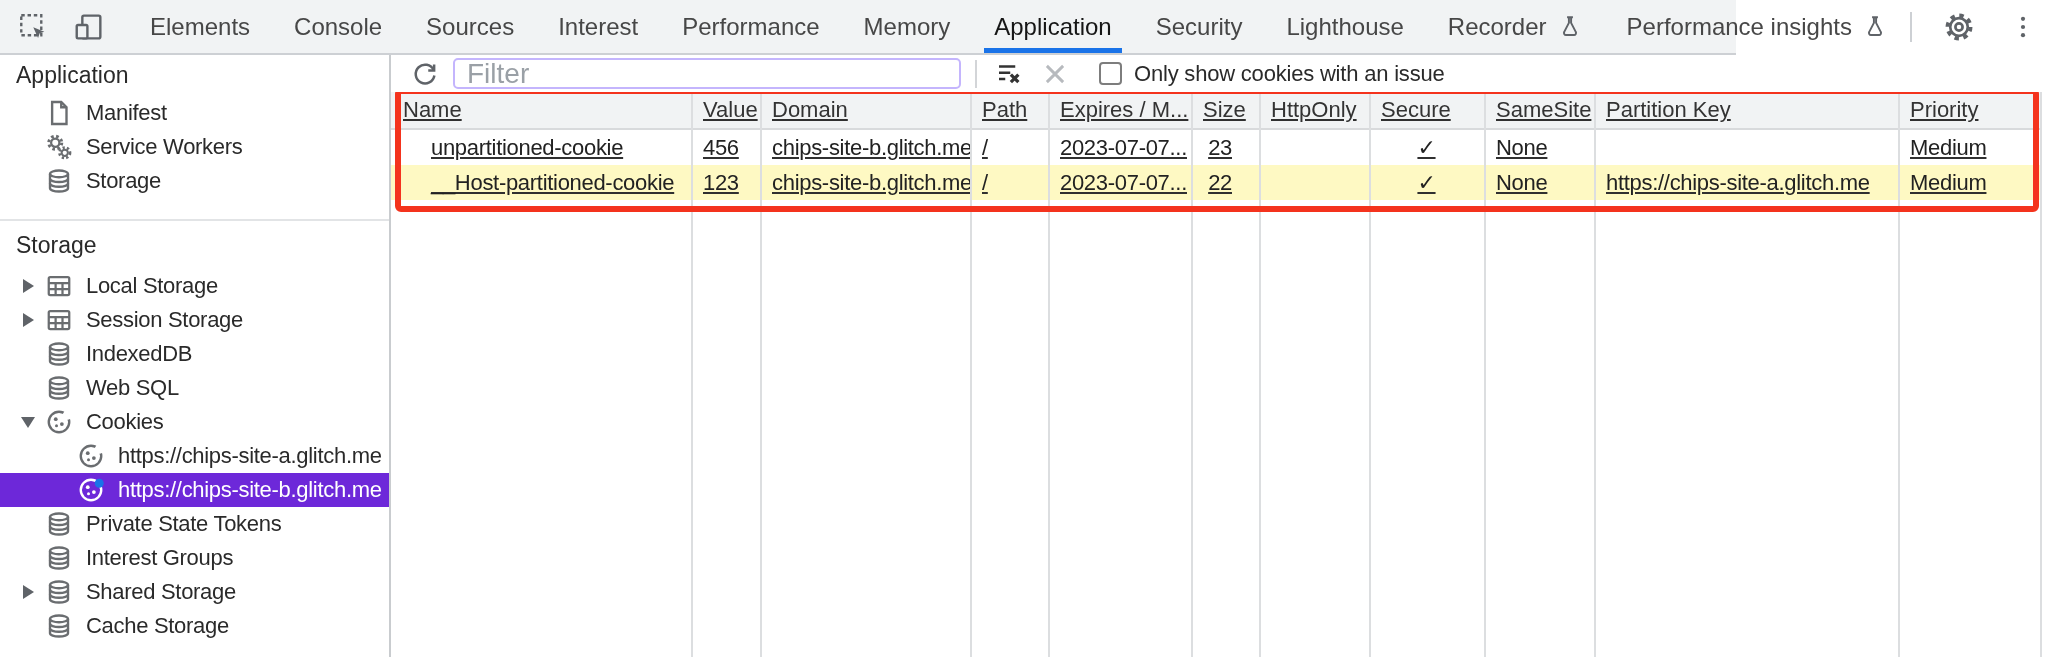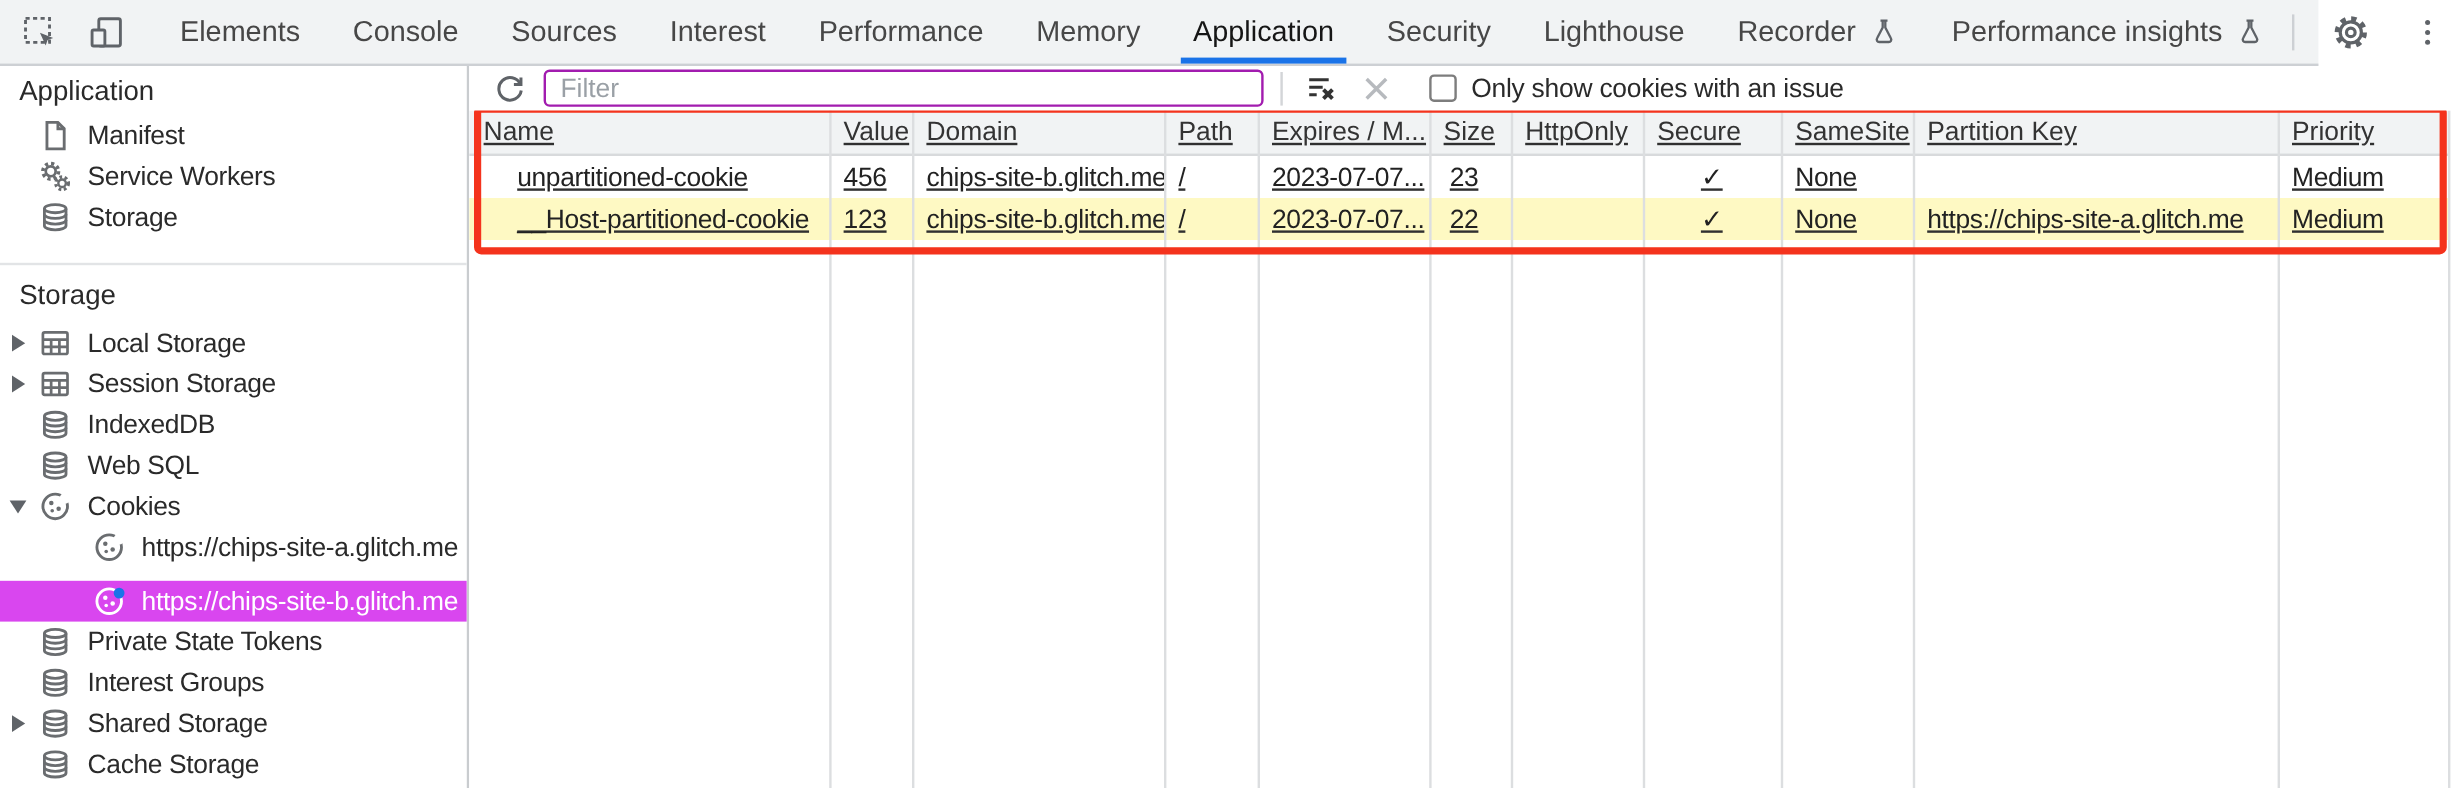--- a/index.html
+++ b/index.html
@@ -5,21 +5,21 @@
   * { margin:0; padding:0; box-sizing:border-box; }
   html,body { background:#fff; }
   .screen {
     position:relative; width:2048px; height:657px; overflow:hidden;
     font-family:"Liberation Sans", sans-serif; color:#303030; background:#fff;
   }
   svg { display:block; }
 
   
   .tabbar {
-    position:absolute; left:0; top:0; width:1932px; height:55px;
+    position:absolute; left:0; top:0; width:1736px; height:55px;
     background:#f1f3f4; border-bottom:2px solid #cdd0d4;
     display:flex; align-items:center;
   }
   .tb-icons { display:flex; align-items:center; gap:22px; padding:0 14px 0 16px; }
   .tb-iconbtn { width:34px; height:34px; color:#5f6368; display:flex; align-items:center; justify-content:center; }
   .tb-sep { width:2px; height:30px; background:#cdd0d4; margin:0 8px 0 0; }
   .tabs { display:flex; height:100%; align-items:stretch; }
   .tab {
     position:relative; display:flex; align-items:center; gap:10px;
     padding:0 22px; font-size:24px; color:#474747; cursor:default; white-space:nowrap;
@@ -32,40 +32,40 @@
   .tb-right { margin-left:auto; display:flex; align-items:center; gap:30px; padding-right:22px; }
   .tb-right .tb-sep { margin:0; }
 
   
   .bodyrow { position:absolute; top:55px; left:0; width:2048px; height:602px; display:flex; }
 
   
   .sidebar { width:391px; background:#fff; border-right:2px solid #c9cccf; overflow:hidden; }
   .section-title { height:41px; display:flex; align-items:center; padding-left:16px; font-size:23px; color:#2a2a2a; }
   .section-title.second { border-top:2px solid #e2e4e6; height:50px; margin-top:21px; }
-  .titem { height:34px; display:flex; align-items:center; padding-left:1px; cursor:default; }
+  .titem { height:34px; display:flex; align-items:center; padding-left:14px; cursor:default; }
   .titem .arrow { width:28px; display:flex; justify-content:center; align-items:center; }
   .tri-right { width:0; height:0; border-left:11px solid #5f6368; border-top:7px solid transparent; border-bottom:7px solid transparent; }
   .tri-down  { width:0; height:0; border-top:11px solid #5f6368; border-left:7px solid transparent; border-right:7px solid transparent; }
   .titem .ticon { width:34px; height:30px; color:#6a6d70; display:flex; align-items:center; justify-content:center; }
   .titem .tlabel { margin-left:10px; font-size:22px; letter-spacing:-0.3px; color:#2a2a2a; white-space:nowrap; }
   .titem.depth1 { padding-left:46px; }
-  .titem.sel { background:#d946ef;margin-top:11px; }
+  .titem.sel { background:#6d28d9; }
   .titem.sel .tlabel { color:#fff; }
   .titem.sel .ticon { color:#fff; }
   .bite { fill:#fff; }
   .titem.sel .bite { fill:#1a73e8; }
 
   
   .main { position:relative; flex:1; background:#fff; }
   .toolbar { height:37px; display:flex; align-items:center; padding-left:18px; }
   .tool-iconbtn { width:32px; height:32px; color:#5f6368; display:flex; align-items:center; justify-content:center; }
   .filter-input {
-    margin-left:12px; width:600px; height:31px; border:2px solid #a21caf; border-radius:5px;
-    font-family:"Liberation Sans",sans-serif; font-size:22px; color:#303030; padding:0 12px; outline:none; background:#fff;
+    margin-left:12px; width:508px; height:31px; border:2px solid #c4b5fd; border-radius:5px;
+    font-family:"Liberation Sans",sans-serif; font-size:28px; color:#303030; padding:0 12px; outline:none; background:#fff;
   }
   .filter-input::placeholder { color:#9aa0a6; }
   .tool-sep { width:2px; height:28px; background:#d3d5d8; margin:0 16px 0 14px; }
   .checkbox {
     width:23px; height:23px; border:2px solid #7d7d7d; border-radius:4px; background:#fff; margin-left:28px; flex:none;
   }
   .check-label { margin-left:12px; font-size:22px; letter-spacing:-0.2px; color:#2a2a2a; white-space:nowrap; }
 
   
   .table-area { position:absolute; left:0; top:37px; right:0; bottom:0; overflow:hidden;text-decoration:underline; }

